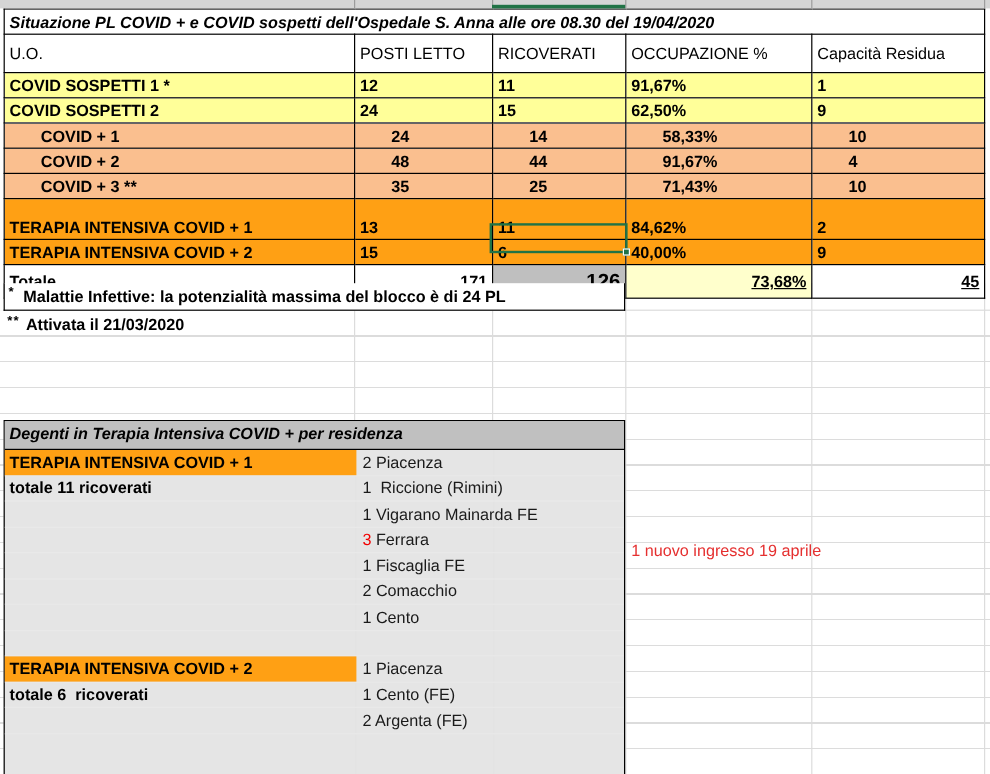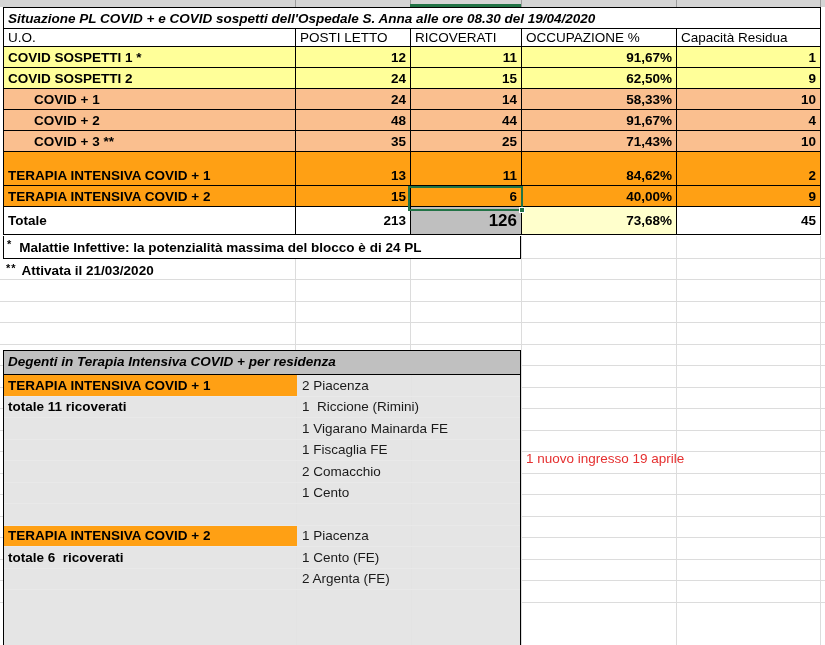--- a/index.html
+++ b/index.html
@@ -25,28 +25,28 @@
   .colsel { position:absolute; left:410px; top:4px; width:111px; height:3px; background:#217346; }
 
   
   table.main {
     position:absolute; left:3px; top:7px; width:817px; z-index:2;
     border-collapse:collapse; table-layout:fixed;
     font-size:13.5px; font-weight:bold;
   }
   table.main td { border:1px solid #000; padding:0 4px; overflow:hidden; white-space:nowrap; }
   tr.title-row td { height:21px; font-style:italic; background:#fff; }
-  tr.head td { height:18px; font-weight:normal; font-size:13.5px; background:#fff; }
+  tr.head td { height:32px; font-weight:normal; font-size:13.5px; background:#fff; }
   tr.datarow td { height:21px; }
-  tr.datarow td.num { text-align:right; }
+  tr.datarow td.num { text-align:left; }
   tr.yellow td { background:#ffff99; }
   tr.peach  td { background:#fabf8f;padding-left:30px; }
   tr.orange td { background:#ffa014; }
   tr.ti1 td { height:34px; vertical-align:bottom; padding-bottom:2px; }
-  tr.total-row td { height:28px; background:#fff; }
+  tr.total-row td { height:28px; background:#fff;text-decoration:underline; }
   tr.total-row td.num { text-align:right; }
   td.cell-126 { background:#bfbfbf !important; font-size:17px; }
   td.cell-occtot { background:#ffffcc !important; }
 
   
   .selbox {
     position:absolute; left:408px; top:186px; width:115px; height:25px;
     border:2px solid #217346; z-index:4; pointer-events:none;
   }
   .selbox .handle {
@@ -178,21 +178,21 @@
   </tr>
   <tr class="datarow orange">
     <td>TERAPIA INTENSIVA COVID + 2</td>
     <td class="num">15</td>
     <td class="num">6</td>
     <td class="num">40,00%</td>
     <td class="num">9</td>
   </tr>
   <tr class="total-row">
     <td>Totale</td>
-    <td class="num">213</td>
+    <td class="num">171</td>
     <td class="num cell-126">126</td>
     <td class="num cell-occtot">73,68%</td>
     <td class="num">45</td>
   </tr>
 </tbody>
   </table>
 
 <div class="selbox">
   <div class="handle"></div>
 </div>
@@ -218,20 +218,24 @@
   <div class="srow">
     <div class="lcell boldlabel">totale 11 ricoverati</div>
     <div class="ecell">1  Riccione (Rimini)</div>
   </div>
   <div class="srow">
     <div class="lcell"></div>
     <div class="ecell">1 Vigarano Mainarda FE</div>
   </div>
   <div class="srow">
     <div class="lcell"></div>
+    <div class="ecell"><span class="red">3</span><span> Ferrara</span></div>
+  </div>
+  <div class="srow">
+    <div class="lcell"></div>
     <div class="ecell">1 Fiscaglia FE</div>
   </div>
   <div class="srow">
     <div class="lcell"></div>
     <div class="ecell">2 Comacchio</div>
   </div>
   <div class="srow">
     <div class="lcell"></div>
     <div class="ecell">1 Cento</div>
   </div>

